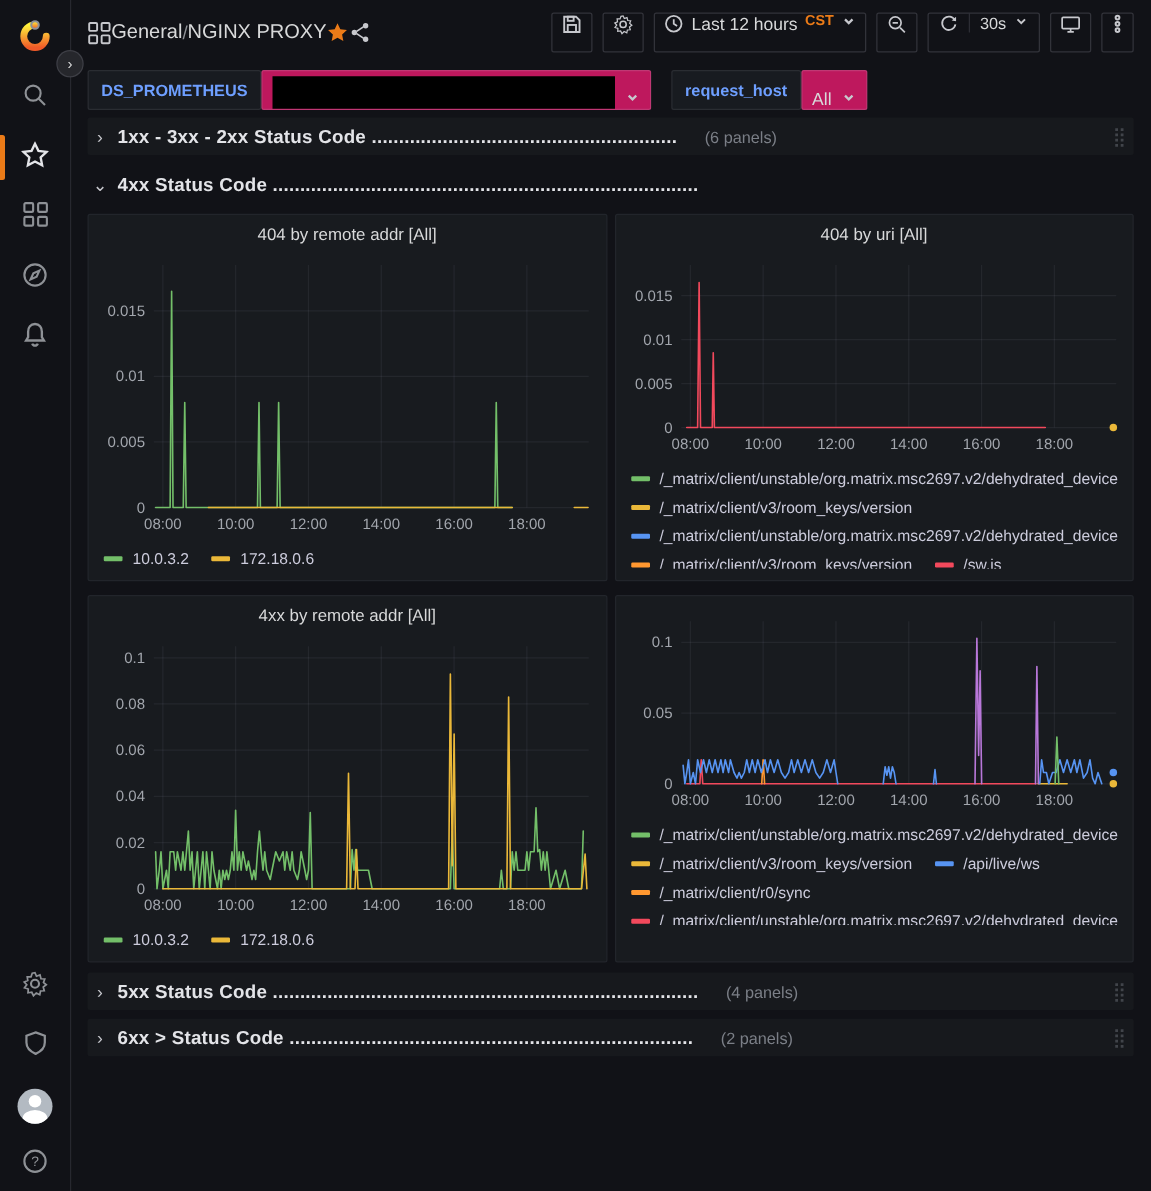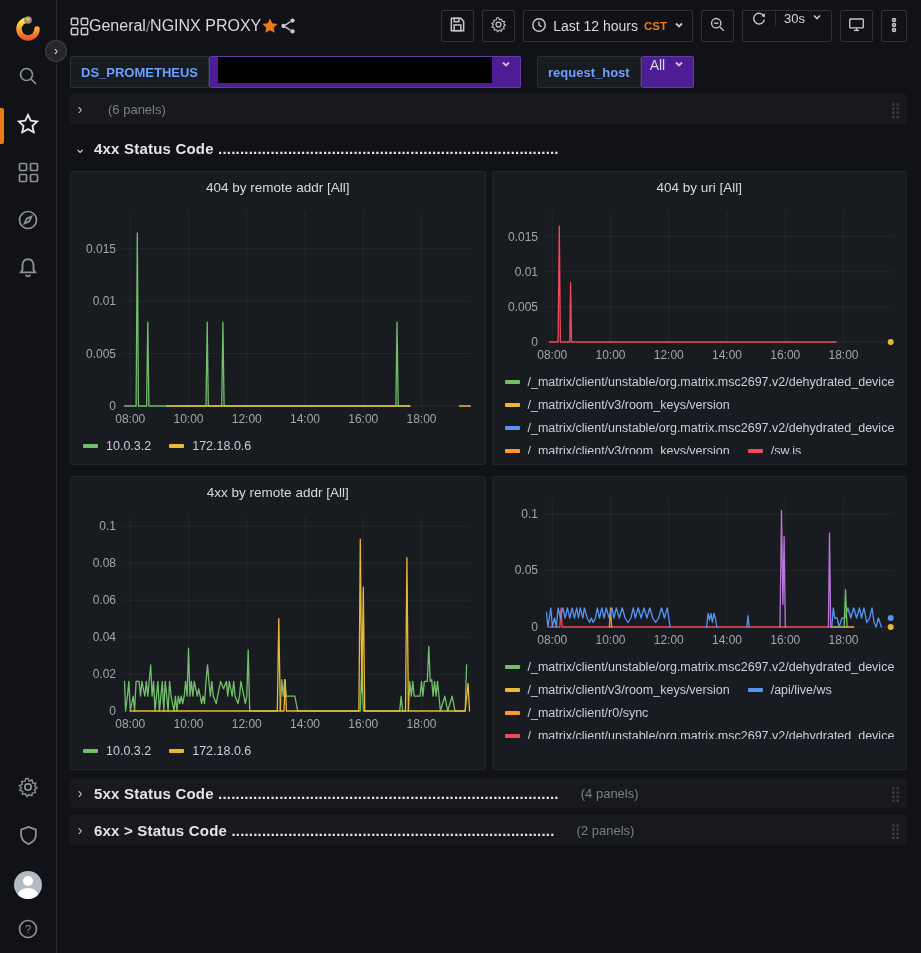--- a/index.html
+++ b/index.html
@@ -27,36 +27,36 @@
   
   .main { margin-left:57px; width:864px; padding:0 14px 0 13px; }
 
   .topnav { height:52px; display:flex; align-items:center; }
   .crumb-wrap { display:flex; align-items:center; gap:0; }
   .crumb { font-size:16px; color:#d8d9da; cursor:pointer; }
   .crumb-sep { color:#8e9196; font-size:15px; }
   .icon-plain { display:flex; align-items:center; justify-content:center; cursor:pointer; }
   .topnav-right { margin-left:auto; display:flex; align-items:center; gap:8px; }
   .tool-btn { height:32px; min-width:32px; padding:0 7px; border:1px solid rgba(204,204,220,.18);
-    border-radius:2px; background:transparent; display:flex; align-items:center; justify-content:center;
+    border-radius:2px; background:transparent; display:flex; justify-content:center;
     gap:6px; color:#d8d9da; font-size:13px; cursor:pointer; }
   .tool-btn svg { stroke:#c7c8cd; fill:none; stroke-width:1.6; }
   .btn-group { display:flex; align-items:flex-start; border:1px solid rgba(204,204,220,.18); border-radius:2px; height:32px; }
   .btn-group .seg { display:flex; align-items:center; gap:6px; padding:0 8px; cursor:pointer; font-size:13px; }
   .btn-group .seg svg { stroke:#c7c8cd; fill:none; stroke-width:1.6; }
   .btn-group .seg + .seg { border-left:1px solid rgba(204,204,220,.15); }
   .tz { color:#eb7b18; font-weight:700; font-size:11.5px; }
   .caret svg { stroke:#c7c8cd; fill:none; stroke-width:1.8; }
 
   
   .subnav { height:40px; display:flex; align-items:center; gap:16px; }
   .var-group { display:flex; align-items:center; gap:0; }
   .var-label { height:32px; display:flex; align-items:center; padding:0 10px; background:#181b20;
     border:1px solid rgba(204,204,220,.1); border-radius:2px; color:#6e9fff; font-size:13px; font-weight:600; }
-  .var-select { height:32px; display:flex; align-items:flex-start; gap:8px; padding:0 8px; background:#4c1d95;
+  .var-select { height:32px; display:flex; align-items:flex-end; gap:8px; padding:0 8px; background:#be185d;
     border:1px solid rgba(204,204,220,.18); border-radius:2px; font-size:14px; cursor:pointer; }
   .redacted-box { width:280px; height:26px; background:#000; }
 
   
   .row-header { height:30px; display:flex; align-items:center; gap:8px; padding:0 6px 0 4px;
     cursor:pointer; border-radius:2px; }
   .row-header.collapsed { background:#17191d; }
   .row-chevron { color:#c7c8cd; font-size:14px; width:12px; text-align:center; }
   .row-title { font-size:15px; font-weight:700; color:#e3e4e8; letter-spacing:.2px; white-space:nowrap; overflow:hidden; }
   .row-count { font-size:13px; color:#7b7f87; margin-left:14px; white-space:nowrap; }
@@ -302,20 +302,21 @@
           <svg width="12" height="12" viewBox="0 0 12 12">
               <polyline points="3,4.5 6,7.5 9,4.5"></polyline>
             </svg>
         </span>
       </div>
     </div>
   </div>
 
   <div class="row-header collapsed" id="row-1xx">
     <span class="row-chevron">›</span>
+    <span class="row-title">1xx - 3xx - 2xx Status Code ........................................................</span>
     <span class="row-count">(6 panels)</span>
     <span class="row-drag">⣿</span>
   </div>
 
   <div class="row-header" id="row-4xx">
     <span class="row-chevron">⌄</span>
     <span class="row-title">4xx Status Code ..............................................................................</span>
   </div>
 
   <div class="panel-grid">

